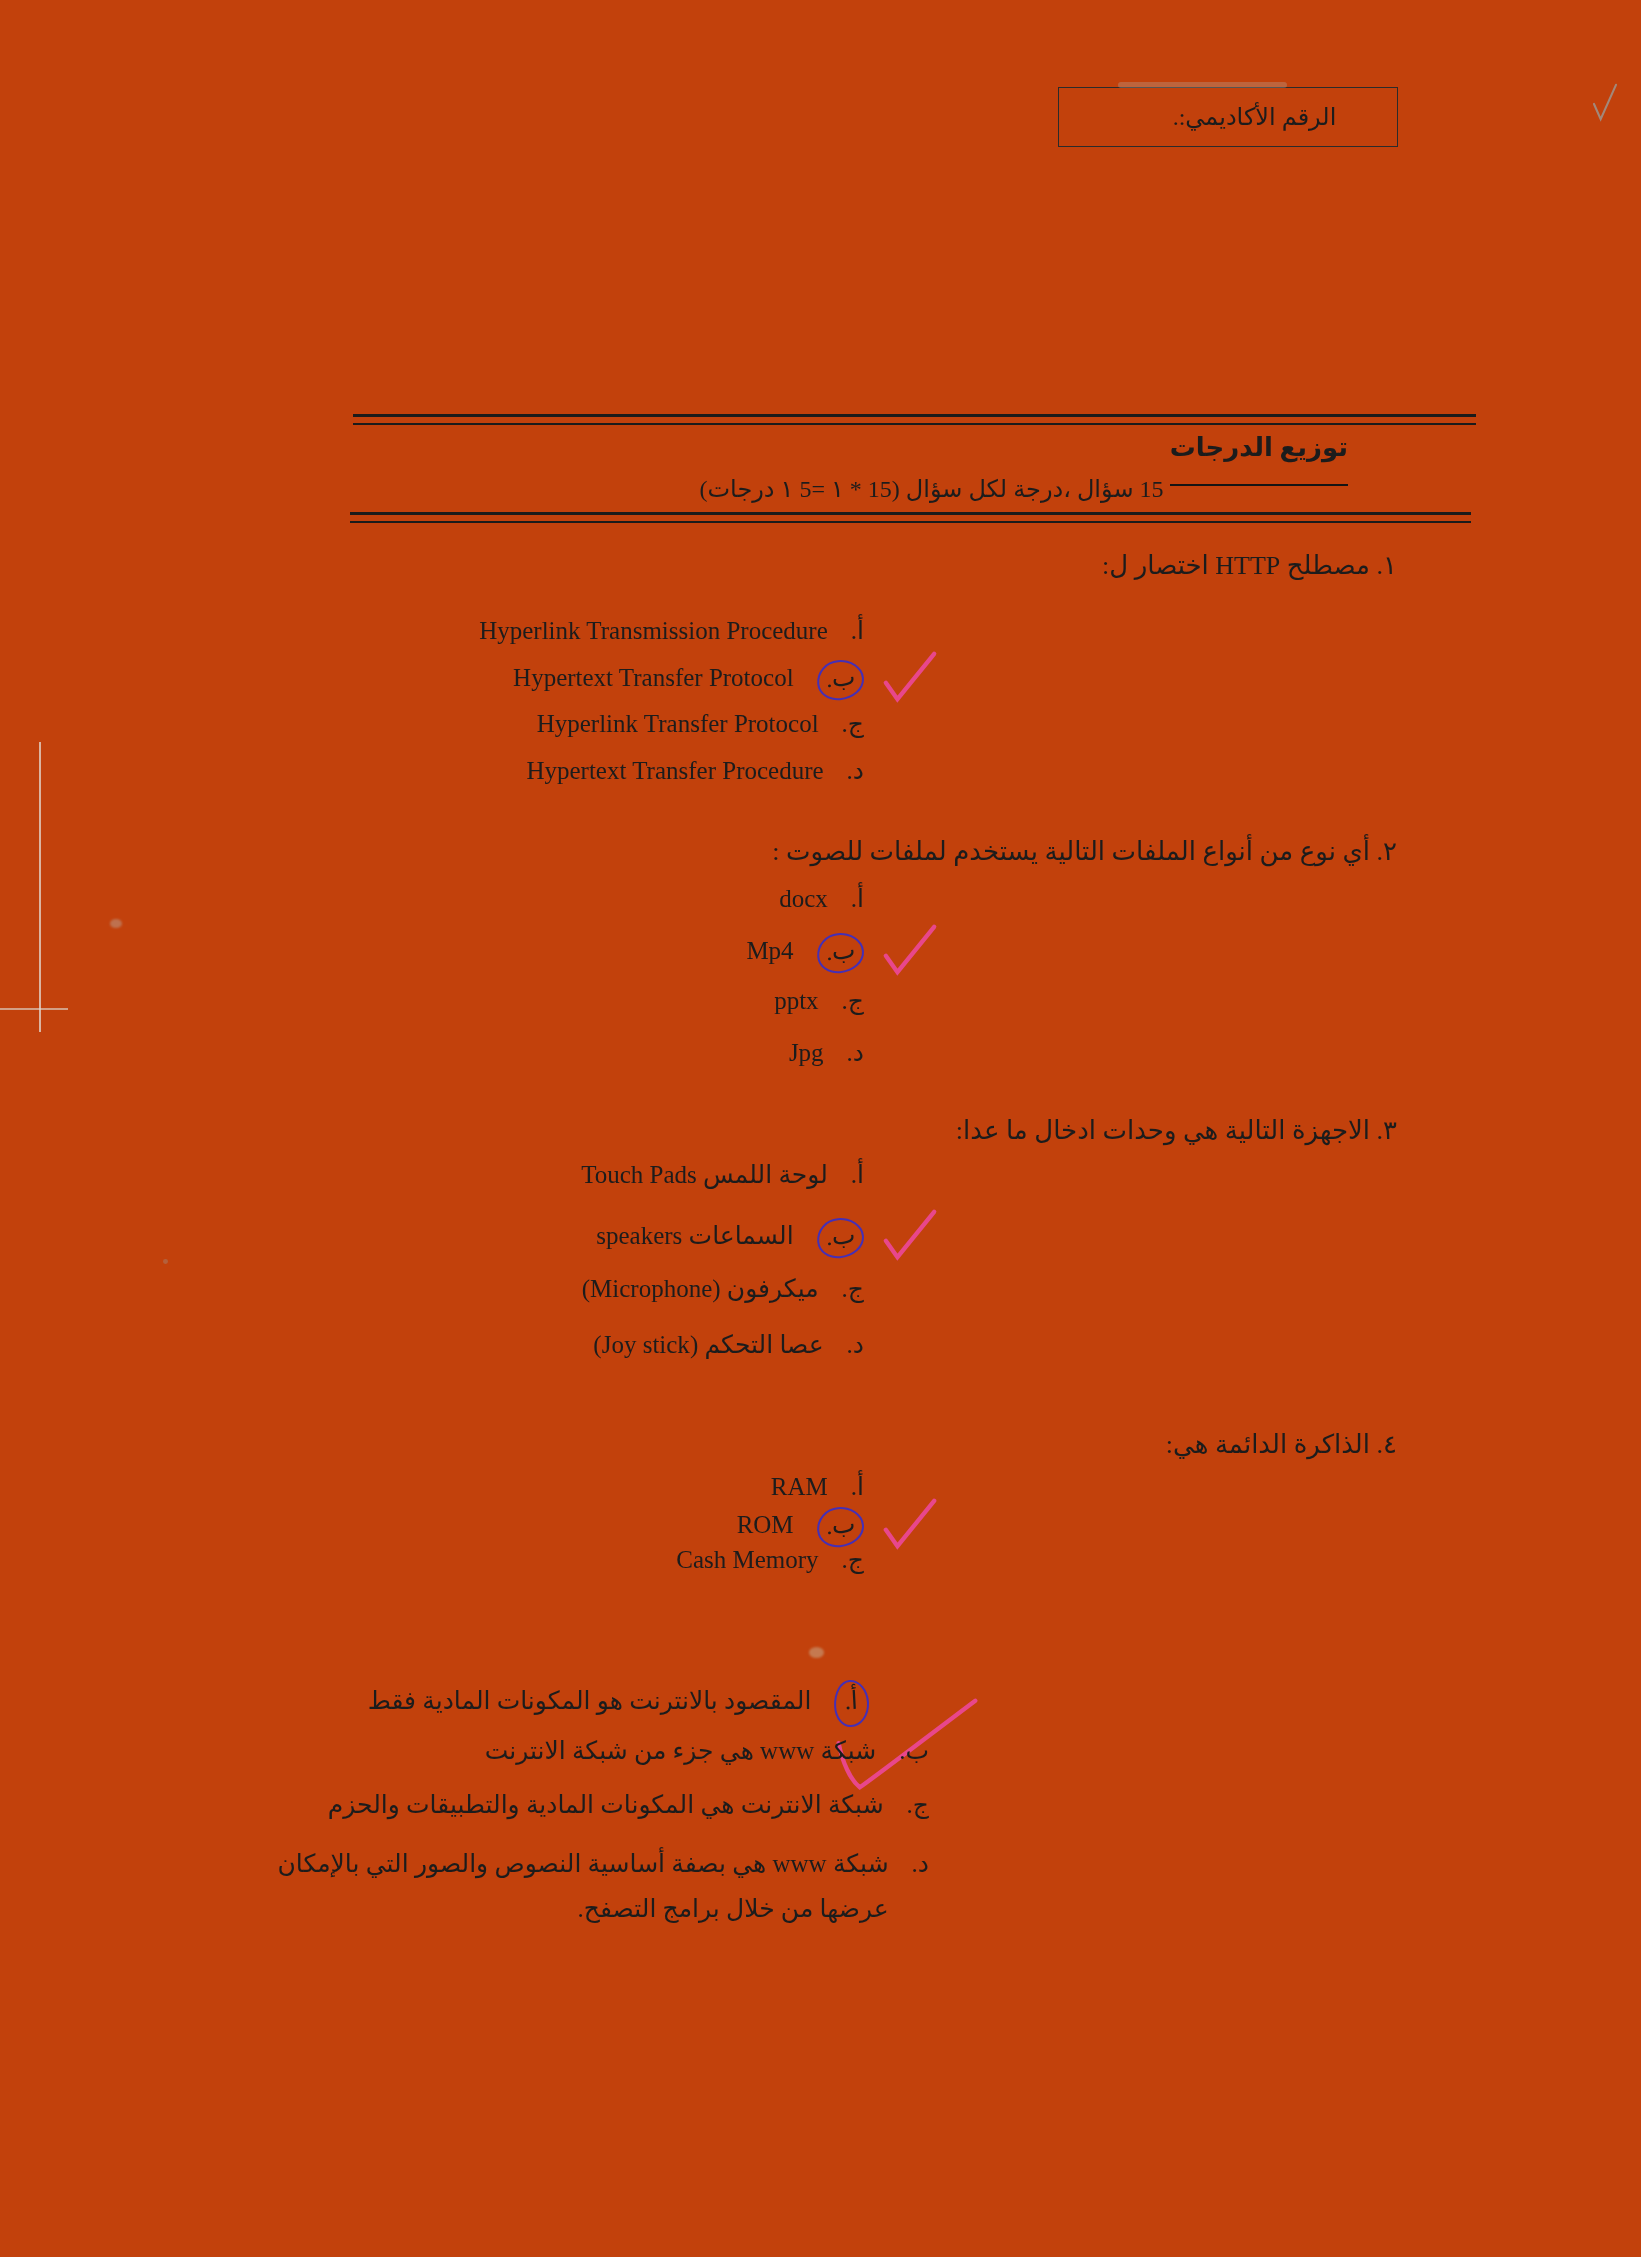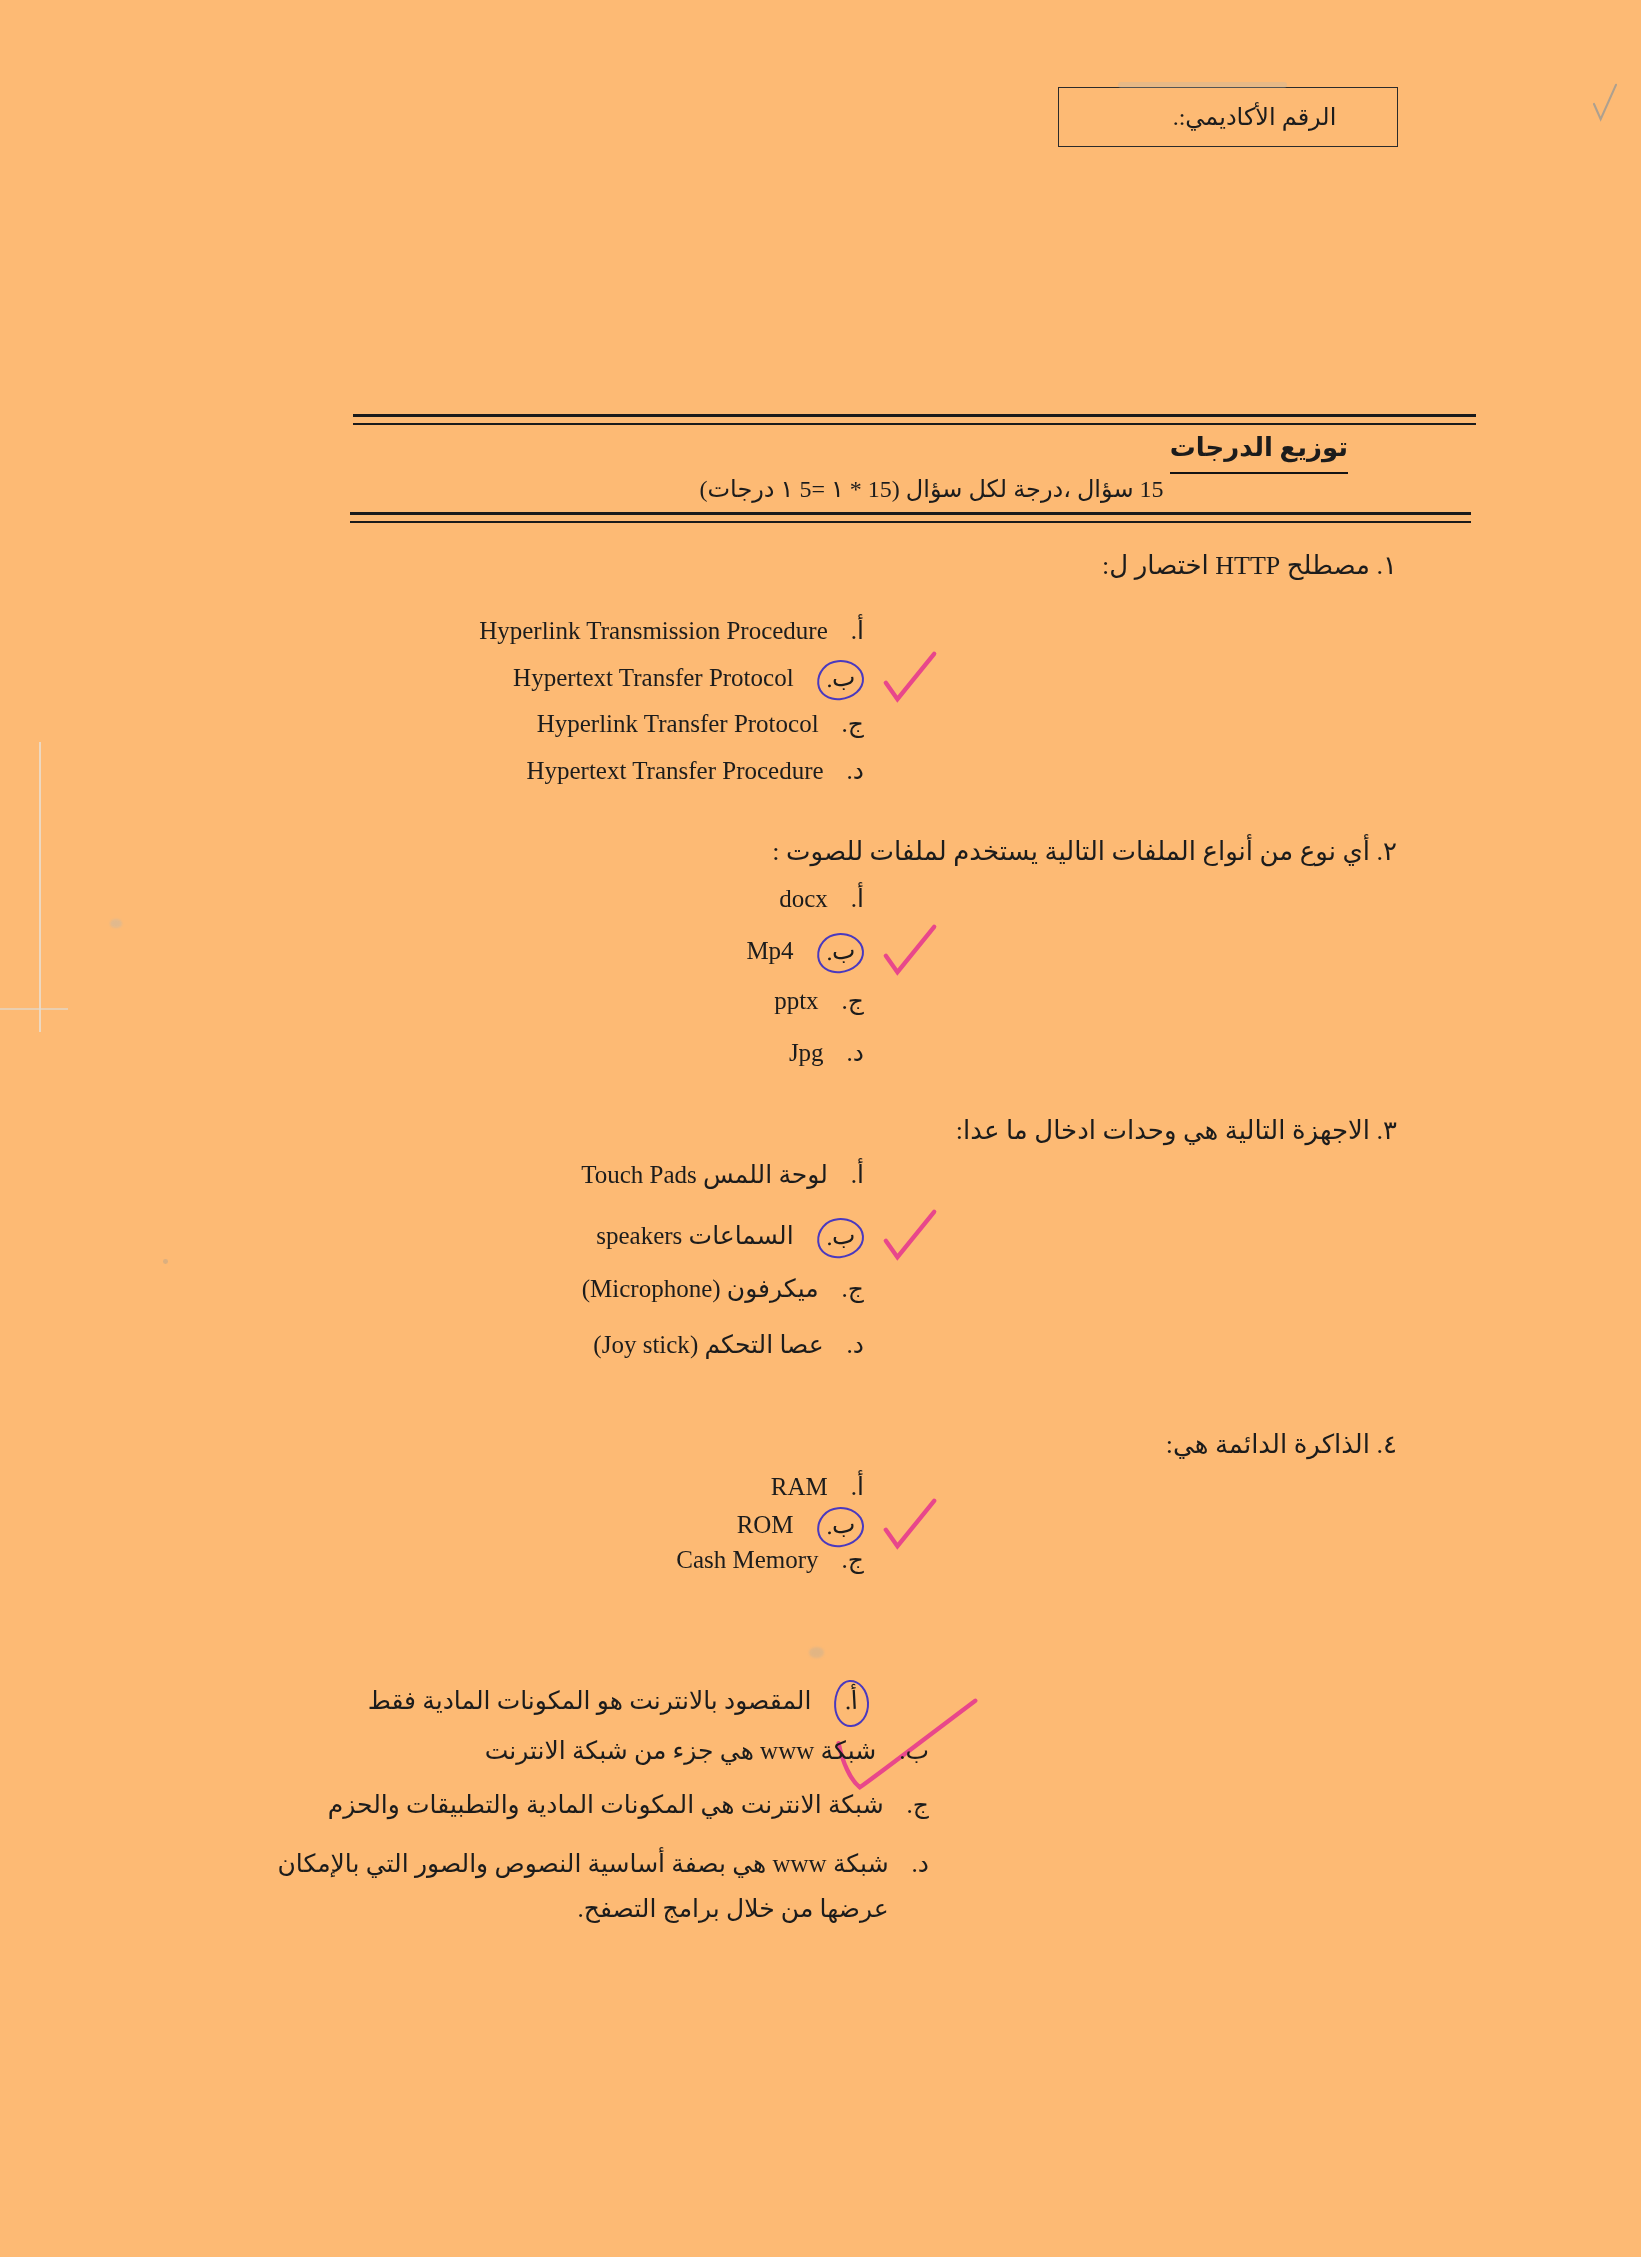--- a/index.html
+++ b/index.html
@@ -1,20 +1,20 @@
 <!DOCTYPE html>
 <html><head>
 <meta charset="utf-8">
 <style>
   html,body{margin:0;padding:0;background:#dedede;}
   .page{
     position:relative;
     width:1641px;height:2257px;
     margin:0 auto;
-    background:#fdba74;
+    background:#c2410c;
     overflow:hidden;
     font-family:"Liberation Serif","DejaVu Sans",sans-serif;
     color:#1c1c1c;
   }
   
   .acadbox{
     position:absolute;left:1058px;top:87px;width:340px;height:60px;
     border:1.9px solid #2b2b2b;
     display:flex;align-items:center;justify-content:center;
     direction:rtl;font-size:24px;
@@ -24,21 +24,21 @@
   .hdr{
     position:absolute;left:546px;top:180px;width:579px;
     text-align:center;direction:rtl;
     font-size:29px;line-height:43px;
   }
   
   .rule{position:absolute;height:5.8px;border-top:3.9px solid #1b1b1b;border-bottom:2.9px solid #1b1b1b;}
   .marks-title{
     position:absolute;right:293px;top:432px;direction:rtl;
     font-size:26px;font-weight:bold;
-    border-bottom:2.4px solid #141414;padding-bottom:9px;white-space:nowrap;
+    border-bottom:2.4px solid #141414;padding-bottom:21px;white-space:nowrap;
   }
   .marks-line{
     position:absolute;left:579px;top:475px;width:705px;
     direction:rtl;text-align:center;font-size:24px;white-space:nowrap;
   }
   
   .qh{position:absolute;direction:rtl;font-size:26px;white-space:nowrap;right:244px;}
   .opt{
     position:absolute;direction:rtl;
     display:flex;align-items:baseline;gap:23px;

